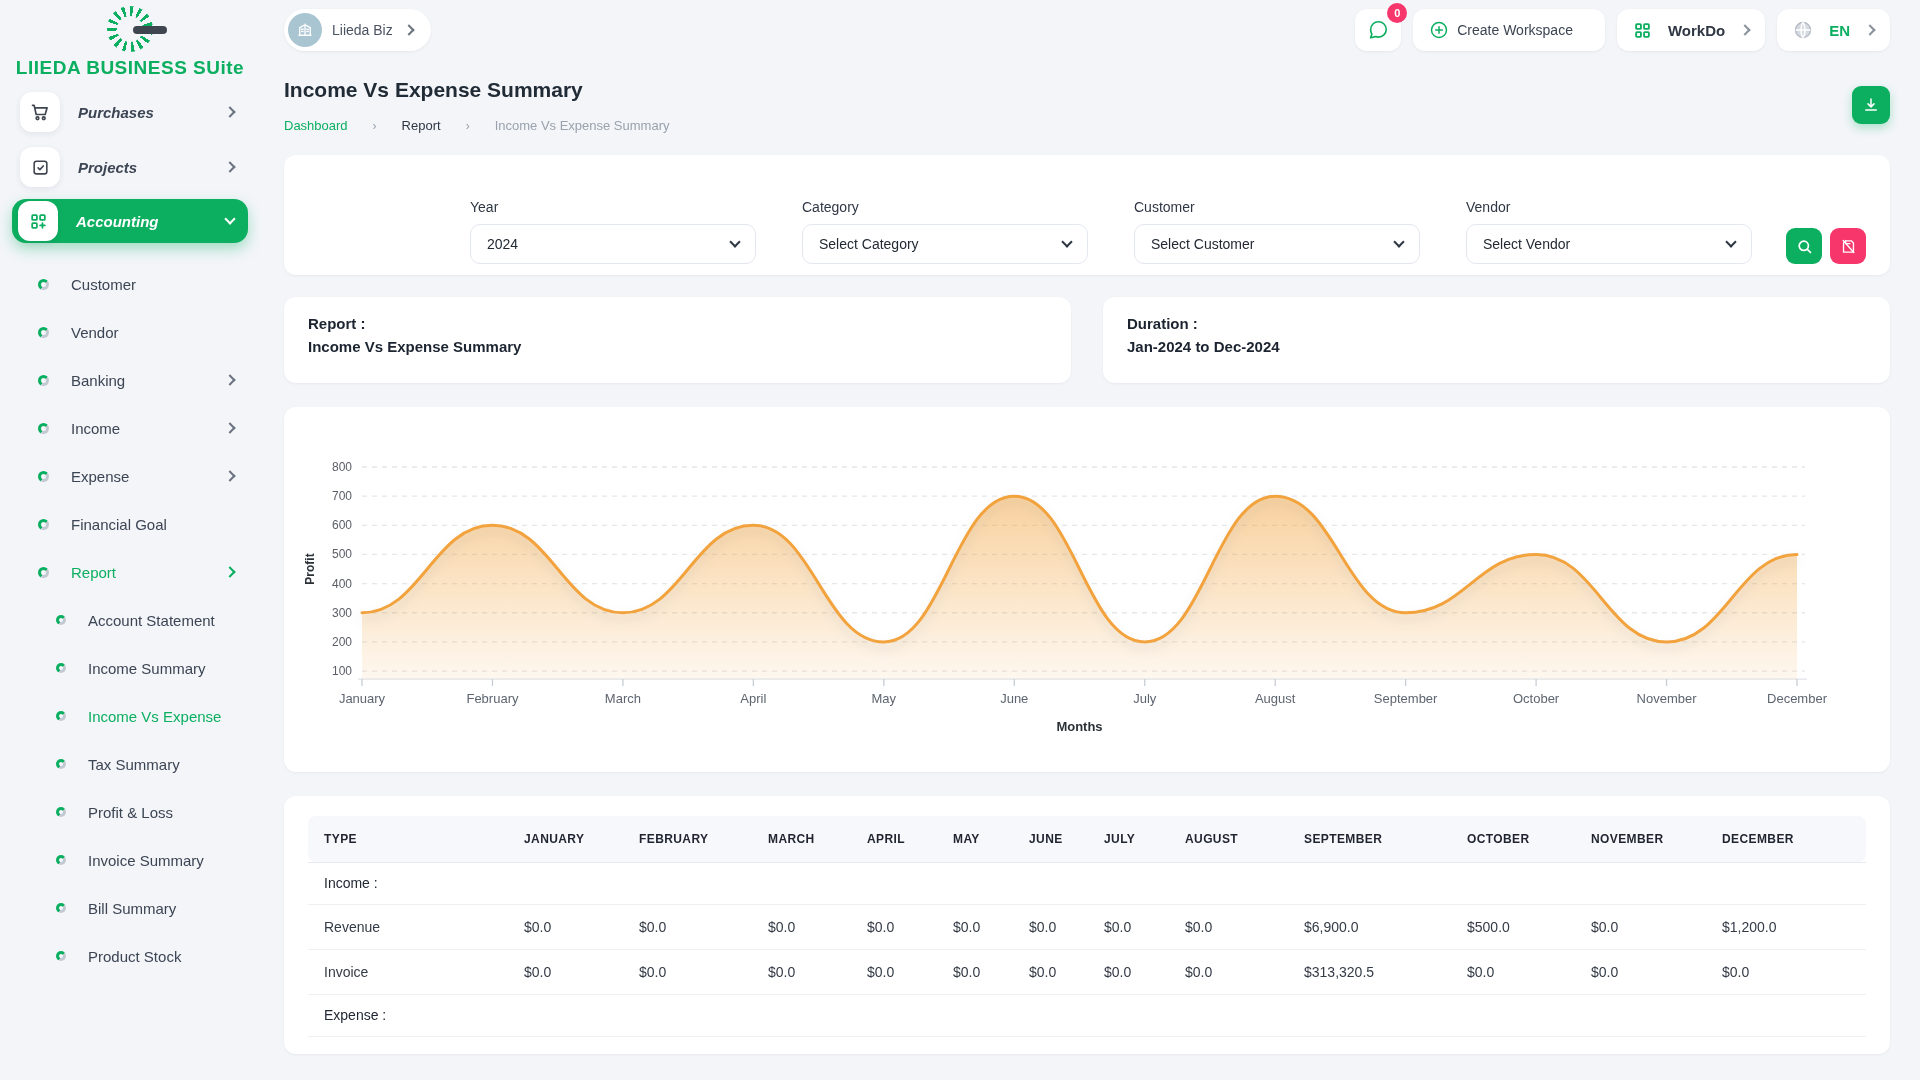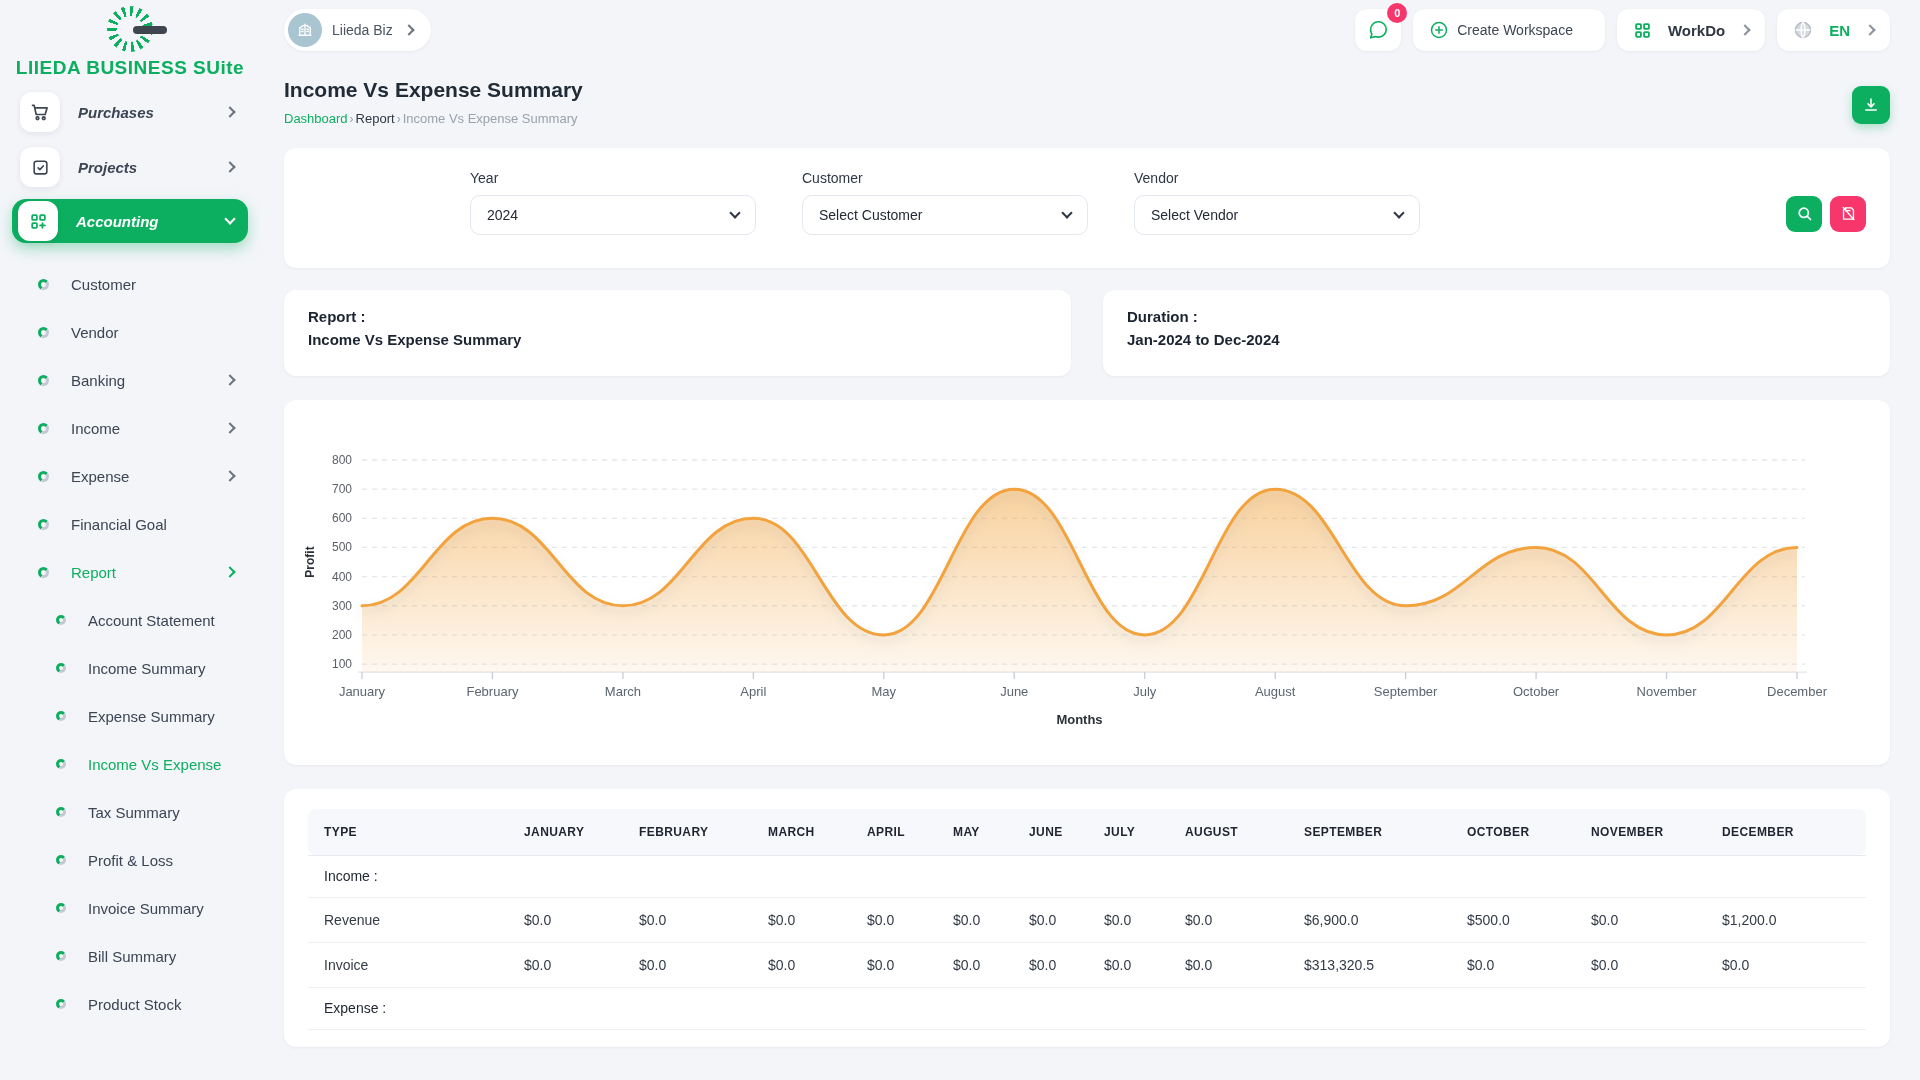--- a/index.html
+++ b/index.html
@@ -54,31 +54,31 @@
     box-shadow:0 1px 3px rgba(16,24,40,.06); cursor:pointer; font-size:14px; color:#3c4553; }
   .chat-pill { position:relative; width:46px; justify-content:center; padding:0; }
   .badge { position:absolute; top:-6px; right:-6px; min-width:20px; height:20px; border-radius:10px; background:#f7366b;
     color:#fff; font-size:11px; font-weight:700; display:flex; align-items:center; justify-content:center; padding:0 5px; }
   .pill .txt { margin:0 16px; font-weight:600; color:#2f3744; font-size:15px; }
   .pill .txt.plain { font-weight:400; font-size:14px; color:#3c4553; margin-left:8px; }
   .pill .txt.green { color:#0caf60; }
 
   .title-row { display:flex; align-items:flex-start; margin-top:18px; }
   .page-title { font-size:21px; font-weight:700; color:#212b36; }
-  .breadcrumb { display:flex; align-items:center; gap:2px; margin-top:9px; font-size:13px; }
+  .breadcrumb { display:flex; align-items:center; gap:25px; margin-top:16px; font-size:13px; }
   .breadcrumb .bc-link { color:#0caf60; cursor:pointer; }
   .breadcrumb .bc-mid { color:#2f3744; cursor:pointer; }
   .breadcrumb .bc-sep { color:#9aa2ad; font-size:12px; }
   .breadcrumb .bc-cur { color:#9aa2ad; }
   .dl-btn { margin-left:auto; width:38px; height:38px; border-radius:9px; background:#0caf60; border:none; cursor:pointer;
     display:flex; align-items:center; justify-content:center; box-shadow:0 4px 10px rgba(12,175,96,.3); margin-top:8px; }
 
   .card { background:#fff; border-radius:12px; box-shadow:0 1px 3px rgba(16,24,40,.05); }
 
-  .filter-card { margin-top:22px; height:120px; display:flex; align-items:center; padding:0 24px 11px 186px; }
+  .filter-card { margin-top:22px; height:120px; display:flex; align-items:flex-end; padding:0 24px 11px 186px; }
   .filter { width:286px; margin-right:46px; }
   .filter label { display:block; font-size:14px; color:#2f3744; margin-bottom:9px; }
   .select { height:40px; border:1px solid #e3e7ee; border-radius:10px; background:#fff; display:flex; align-items:center;
     padding:0 16px; font-size:14px; color:#232a34; cursor:pointer; }
   .select .sel-chev { margin-left:auto; width:8px; height:8px; border-right:2px solid #2f3744; border-bottom:2px solid #2f3744; transform:rotate(45deg); margin-top:-4px; }
   .filter-btns { margin-left:auto; display:flex; gap:8px; margin-top:22px; }
   .sq-btn { width:36px; height:36px; border-radius:9px; border:none; cursor:pointer; display:flex; align-items:center; justify-content:center; }
   .sq-btn.green { background:#0caf60; }
   .sq-btn.pink  { background:#f7366b; }
 
@@ -184,24 +184,20 @@
     </div>
 
     <div class="sub-item lvl2">
       <span class="dot"></span>
       <span class="sub-label">Account Statement</span>
     </div>
     <div class="sub-item lvl2">
       <span class="dot"></span>
       <span class="sub-label">Income Summary</span>
     </div>
-    <div class="sub-item lvl2">
-      <span class="dot"></span>
-      <span class="sub-label">Expense Summary</span>
-    </div>
     <div class="sub-item lvl2 active">
       <span class="dot"></span>
       <span class="sub-label">Income Vs Expense</span>
     </div>
     <div class="sub-item lvl2">
       <span class="dot"></span>
       <span class="sub-label">Tax Summary</span>
     </div>
     <div class="sub-item lvl2">
       <span class="dot"></span>
@@ -294,20 +290,27 @@
           <path d="M5 18.5h14"></path>
         </svg>
     </button>
   </div>
 
   <div class="card filter-card">
     <div class="filter">
       <label>Year</label>
       <div class="select">
         <span>2024</span>
+        <span class="sel-chev"></span>
+      </div>
+    </div>
+    <div class="filter">
+      <label>Category</label>
+      <div class="select">
+        <span>Select Category</span>
         <span class="sel-chev"></span>
       </div>
     </div>
     <div class="filter">
       <label>Customer</label>
       <div class="select">
         <span>Select Customer</span>
         <span class="sel-chev"></span>
       </div>
     </div>

